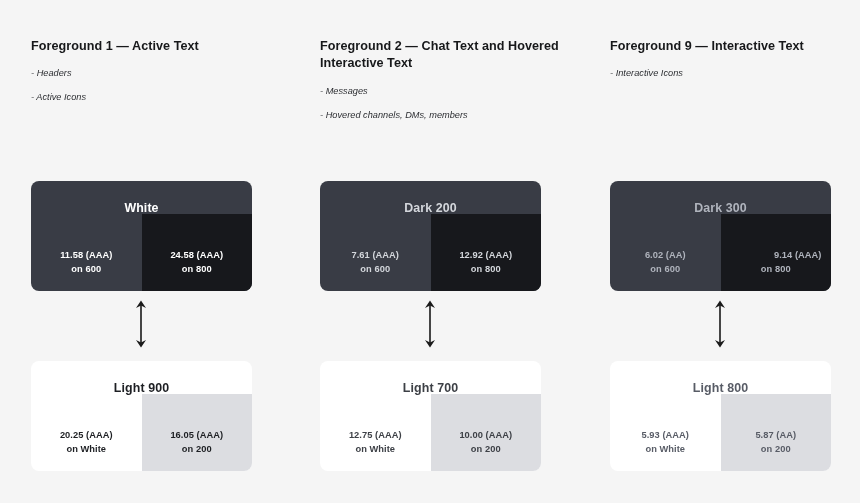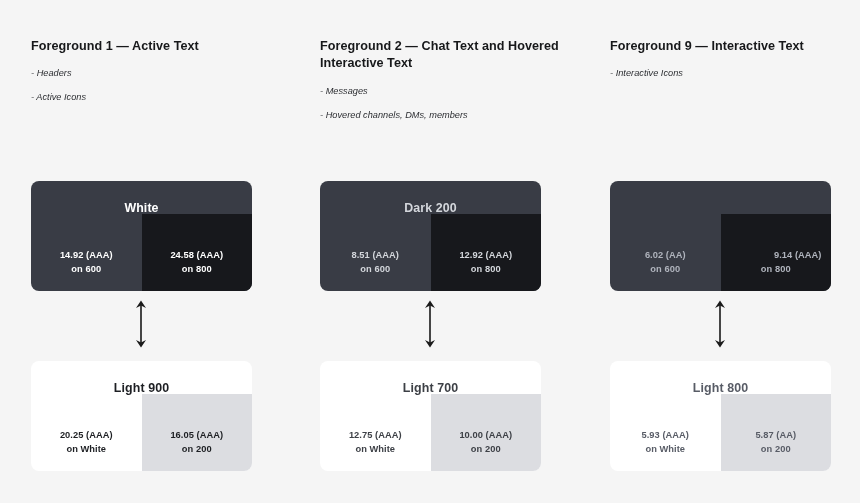--- a/index.html
+++ b/index.html
@@ -155,21 +155,21 @@
         <li>- Headers</li>
         <li>- Active Icons</li>
       </ul>
     </div>
 
     <div class="card card-dark" style="background: rgb(57, 60, 69);">
       <div class="card-panel" style="background: rgb(23, 24, 28);"></div>
       <div class="card-name" style="color: rgb(255, 255, 255);">White</div>
       <div class="ratios">
         <div class="ratio-cell">
-          <span class="ratio-value" style="color: rgb(255, 255, 255);">14.92 (AAA)</span>
+          <span class="ratio-value" style="color: rgb(255, 255, 255);">11.58 (AAA)</span>
           <span class="ratio-on" style="color: rgb(255, 255, 255);">on 600</span>
         </div>
         <div class="ratio-cell">
           <span class="ratio-value" style="color: rgb(255, 255, 255);">24.58 (AAA)</span>
           <span class="ratio-on" style="color: rgb(255, 255, 255);">on 800</span>
         </div>
       </div>
     </div>
 
     <div class="arrow">
@@ -204,21 +204,21 @@
         <li>- Messages</li>
         <li>- Hovered channels, DMs, members</li>
       </ul>
     </div>
 
     <div class="card card-dark" style="background: rgb(57, 60, 69);">
       <div class="card-panel" style="background: rgb(23, 24, 28);"></div>
       <div class="card-name" style="color: rgb(212, 215, 220);">Dark 200</div>
       <div class="ratios">
         <div class="ratio-cell">
-          <span class="ratio-value" style="color: rgb(212, 215, 220);">8.51 (AAA)</span>
+          <span class="ratio-value" style="color: rgb(212, 215, 220);">7.61 (AAA)</span>
           <span class="ratio-on" style="color: rgb(212, 215, 220);">on 600</span>
         </div>
         <div class="ratio-cell">
           <span class="ratio-value" style="color: rgb(212, 215, 220);">12.92 (AAA)</span>
           <span class="ratio-on" style="color: rgb(212, 215, 220);">on 800</span>
         </div>
       </div>
     </div>
 
     <div class="arrow">
@@ -249,20 +249,21 @@
 
     <div class="col-head">
       <h2 class="col-title">Foreground 9 — Interactive Text</h2>
       <ul class="col-bullets">
         <li>- Interactive Icons</li>
       </ul>
     </div>
 
     <div class="card card-dark" style="background: rgb(57, 60, 69);">
       <div class="card-panel" style="background: rgb(23, 24, 28);"></div>
+      <div class="card-name" style="color: rgb(176, 180, 189);">Dark 300</div>
       <div class="ratios">
         <div class="ratio-cell">
           <span class="ratio-value" style="color: rgb(176, 180, 189);">6.02 (AA)</span>
           <span class="ratio-on" style="color: rgb(176, 180, 189);">on 600</span>
         </div>
         <div class="ratio-cell">
           <span class="ratio-value" style="color: rgb(176, 180, 189); padding-left: 44px;">9.14 (AAA)</span>
           <span class="ratio-on" style="color: rgb(176, 180, 189);">on 800</span>
         </div>
       </div>

